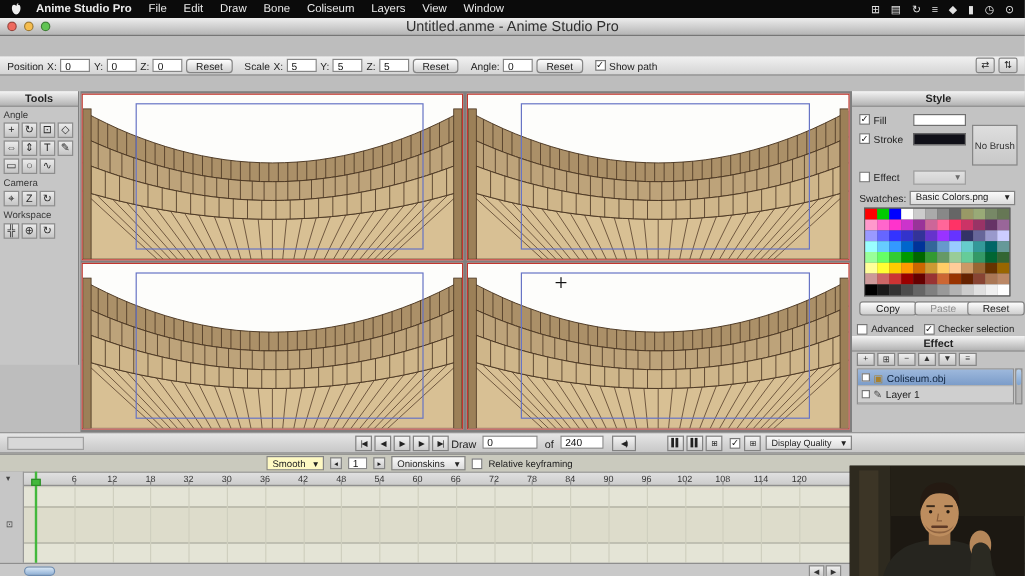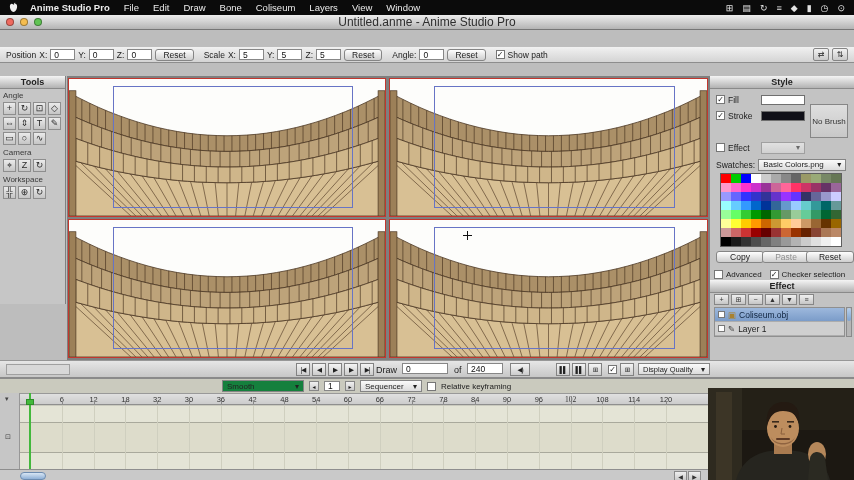--- a/index.html
+++ b/index.html
@@ -962,30 +962,30 @@
     <span class="tbtn" style="left:620px;top:2px">⊞</span>
     <span class="dd" style="left:638px;top:2px;width:72px">
       <span style="font-size:7.5px">Display Quality</span>
       <span class="sp"></span>
       <span>▾</span>
     </span>
   </div>
 
   <div id="timeline">
     <div id="tctrl">
-      <span class="dd" style="width:82px;background:#15803d">
+      <span class="dd" style="width:48px;background:#fef9c3">
         <span>Smooth</span>
         <span class="sp"></span>
           <span>▾</span>
       </span>
       <span class="mini">◂</span>
       <span class="field" style="width:16px;min-width:16px;height:10px">1</span>
       <span class="mini">▸</span>
       <span class="dd" style="width:62px">
-        <span>Sequencer</span>
+        <span>Onionskins</span>
         <span class="sp"></span>
           <span>▾</span>
       </span>
       <span class="cb"></span>
       <span>Relative keyframing</span>
     </div>
     <div id="ruler">
         <span class="tick" style="left: 53.8px;">6</span>
         <div class="tickline" style="left: 61.8px;"></div>
         <span class="tick" style="left: 85.6px;">12</span>
@@ -1011,21 +1011,21 @@
         <span class="tick" style="left: 403.6px;">72</span>
         <div class="tickline" style="left: 411.6px;"></div>
         <span class="tick" style="left: 435.4px;">78</span>
         <div class="tickline" style="left: 443.4px;"></div>
         <span class="tick" style="left: 467.2px;">84</span>
         <div class="tickline" style="left: 475.2px;"></div>
         <span class="tick" style="left: 499px;">90</span>
         <div class="tickline" style="left: 507px;"></div>
         <span class="tick" style="left: 530.8px;">96</span>
         <div class="tickline" style="left: 538.8px;"></div>
-        <span class="tick" style="left: 562.6px; font-family: Liberation Serif, serif;">102</span>
+        <span class="tick" style="left: 562.6px;">102</span>
         <div class="tickline" style="left: 570.6px;"></div>
         <span class="tick" style="left: 594.4px;">108</span>
         <div class="tickline" style="left: 602.4px;"></div>
         <span class="tick" style="left: 626.2px;">114</span>
         <div class="tickline" style="left: 634.2px;"></div>
         <span class="tick" style="left: 658px;">120</span>
         <div class="tickline" style="left: 666px;"></div>
       </div>
     <div id="rows">
       <div class="abs" style="left:0;top:16px;width:100%;height:30px;background:#dddccb"></div>

